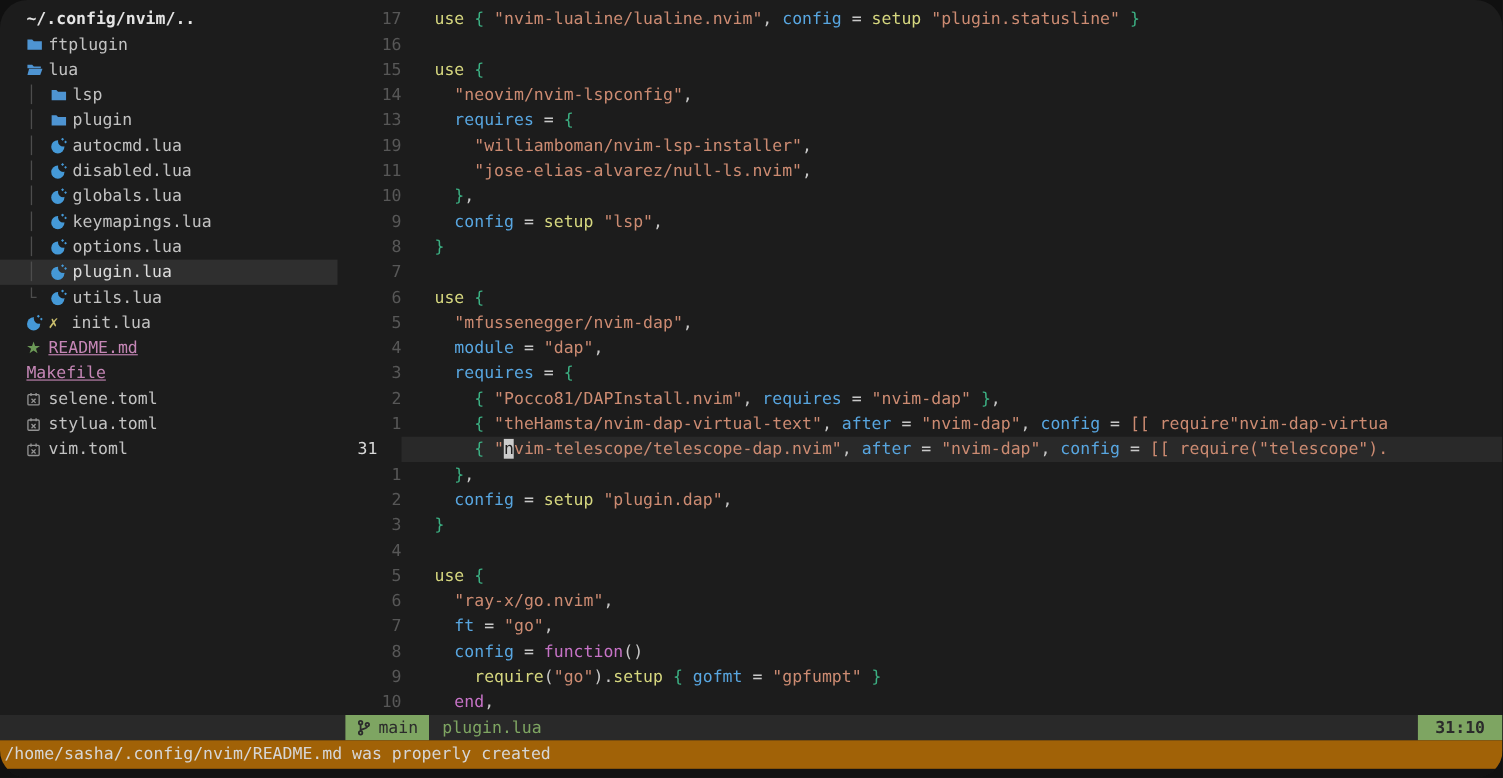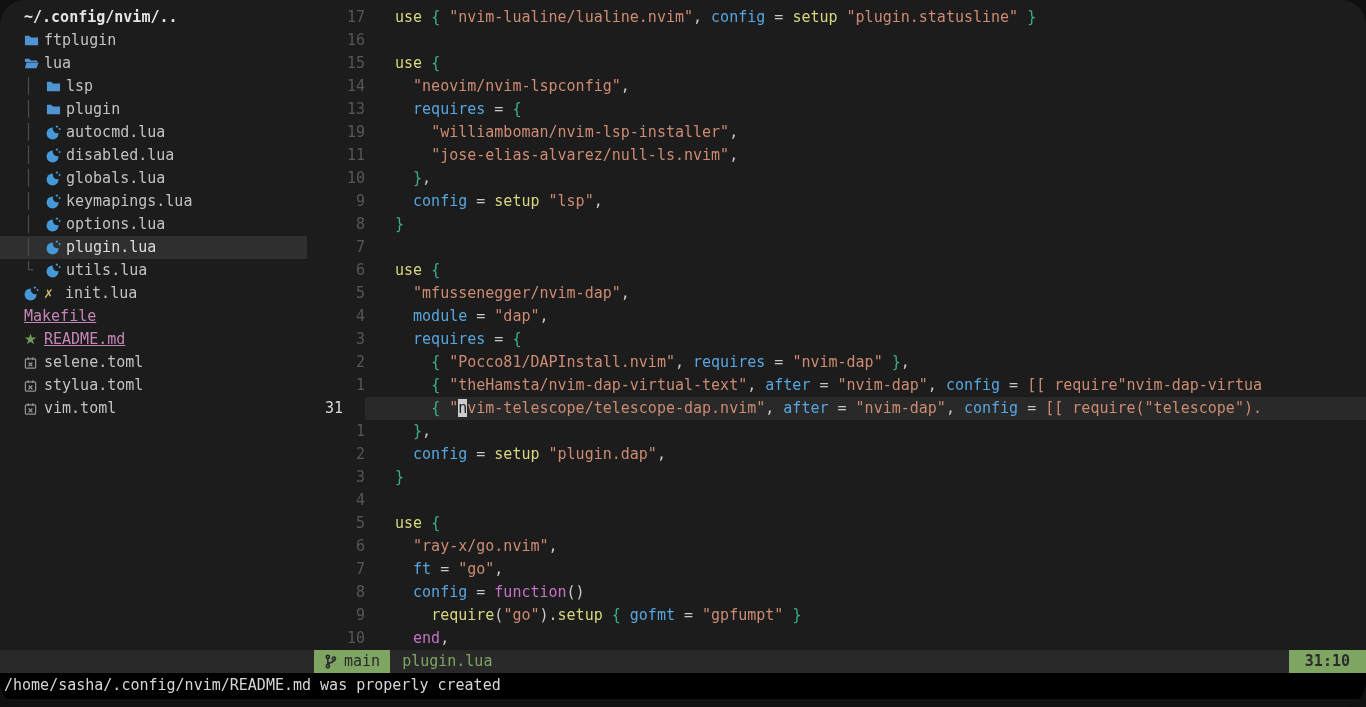--- a/index.html
+++ b/index.html
@@ -33,21 +33,21 @@
   .c-br  { color:#3cb083; }
   .c-kw  { color:#c673c6; }
   .cursor { background:#cccccc; color:#1d1d1d; }
   
   .statusline { position:absolute; left:0; top:650px; width:1366px; height:23px; background:#292929; display:flex; align-items:center; }
   .sl-branch { margin-left:314px; height:23px; background:#7ea562; color:#2b2b2b; font-weight:normal; display:flex; align-items:center; padding:0 10px; white-space:pre; }
   .sl-branch svg { margin-right:7px; }
   .sl-file { color:#7ea562; margin-left:12px; white-space:pre; }
   .sl-pos { margin-left:auto; height:23px; background:#7ea562; color:#2b2b2b; font-weight:bold; display:flex; align-items:flex-end; padding:0 16px; white-space:pre; }
   
-  .msgline { position:absolute; left:0; top:673px; width:1366px; height:26px; background:#000000; color:#d6d6d6; padding-left:4px; line-height:24px; white-space:pre; }
+  .msgline { position:absolute; left:0; top:673px; width:1366px; height:26px; background:#a16207; color:#d6d6d6; padding-left:4px; line-height:24px; white-space:pre; }
   .bottom-strip { position:absolute; left:0; bottom:0; width:1366px; height:8px; background:#121212; }
 </style>
 </head>
 <body>
 
 <div class="app">
 
   <div class="sidebar">
     <div class="tree-title">~/.config/nvim/..</div>
     <div id="tree-rows">
@@ -145,24 +145,24 @@
               <defs>
                 <mask id="luam">
                   <rect width="16" height="16" fill="#fff"></rect>
                   <circle cx="12.2" cy="3.8" r="5" fill="#000"></circle>
                 </mask>
               </defs>
               <circle cx="7" cy="9" r="6.4" fill="#4599d7" mask="url(#luam)"></circle>
               <rect x="10.6" y="0.6" width="2.1" height="2.1" fill="#4599d7" transform="rotate(45 11.6 1.6)"></rect>
               <rect x="13.6" y="3.4" width="1.9" height="1.9" fill="#4599d7" transform="rotate(45 14.5 4.3)"></rect>
             </svg></span><span class="tmark">✗</span><span>init.lua</span></div>
-        <div class="tree-row"><span class="special">Makefile</span></div>
         <div class="tree-row"><span class="ticon"><svg width="13" height="13" viewBox="0 0 14 14">
               <path fill="#6c9a57" d="M7 0.5 L8.5 4.8 L13.3 4.8 L9.4 7.6 L10.9 12 L7 9.3 L3.1 12 L4.6 7.6 L0.7 4.8 L5.5 4.8 Z"></path>
             </svg></span><span class="special">README.md</span></div>
+        <div class="tree-row"><span class="special">Makefile</span></div>
         <div class="tree-row"><span class="ticon"><svg width="13" height="14" viewBox="0 0 14 14" fill="none" stroke="#939393" stroke-width="1.3">
               <rect x="1.5" y="2.5" width="11" height="10" rx="1"></rect>
               <path d="M4.5 0.8v3 M9.5 0.8v3 M5 6.5l4 4 M9 6.5l-4 4"></path>
             </svg></span><span>selene.toml</span></div>
         <div class="tree-row"><span class="ticon"><svg width="13" height="14" viewBox="0 0 14 14" fill="none" stroke="#939393" stroke-width="1.3">
               <rect x="1.5" y="2.5" width="11" height="10" rx="1"></rect>
               <path d="M4.5 0.8v3 M9.5 0.8v3 M5 6.5l4 4 M9 6.5l-4 4"></path>
             </svg></span><span>stylua.toml</span></div>
         <div class="tree-row"><span class="ticon"><svg width="13" height="14" viewBox="0 0 14 14" fill="none" stroke="#939393" stroke-width="1.3">
               <rect x="1.5" y="2.5" width="11" height="10" rx="1"></rect>

